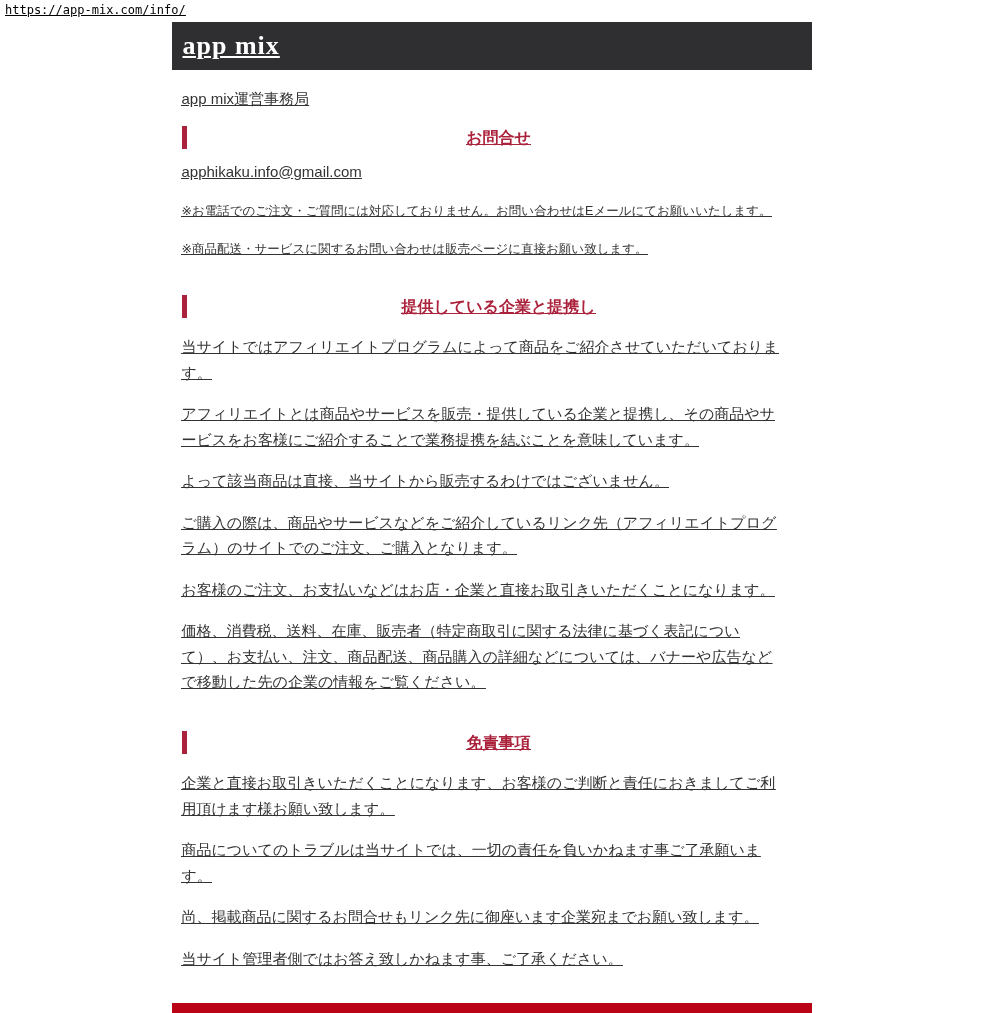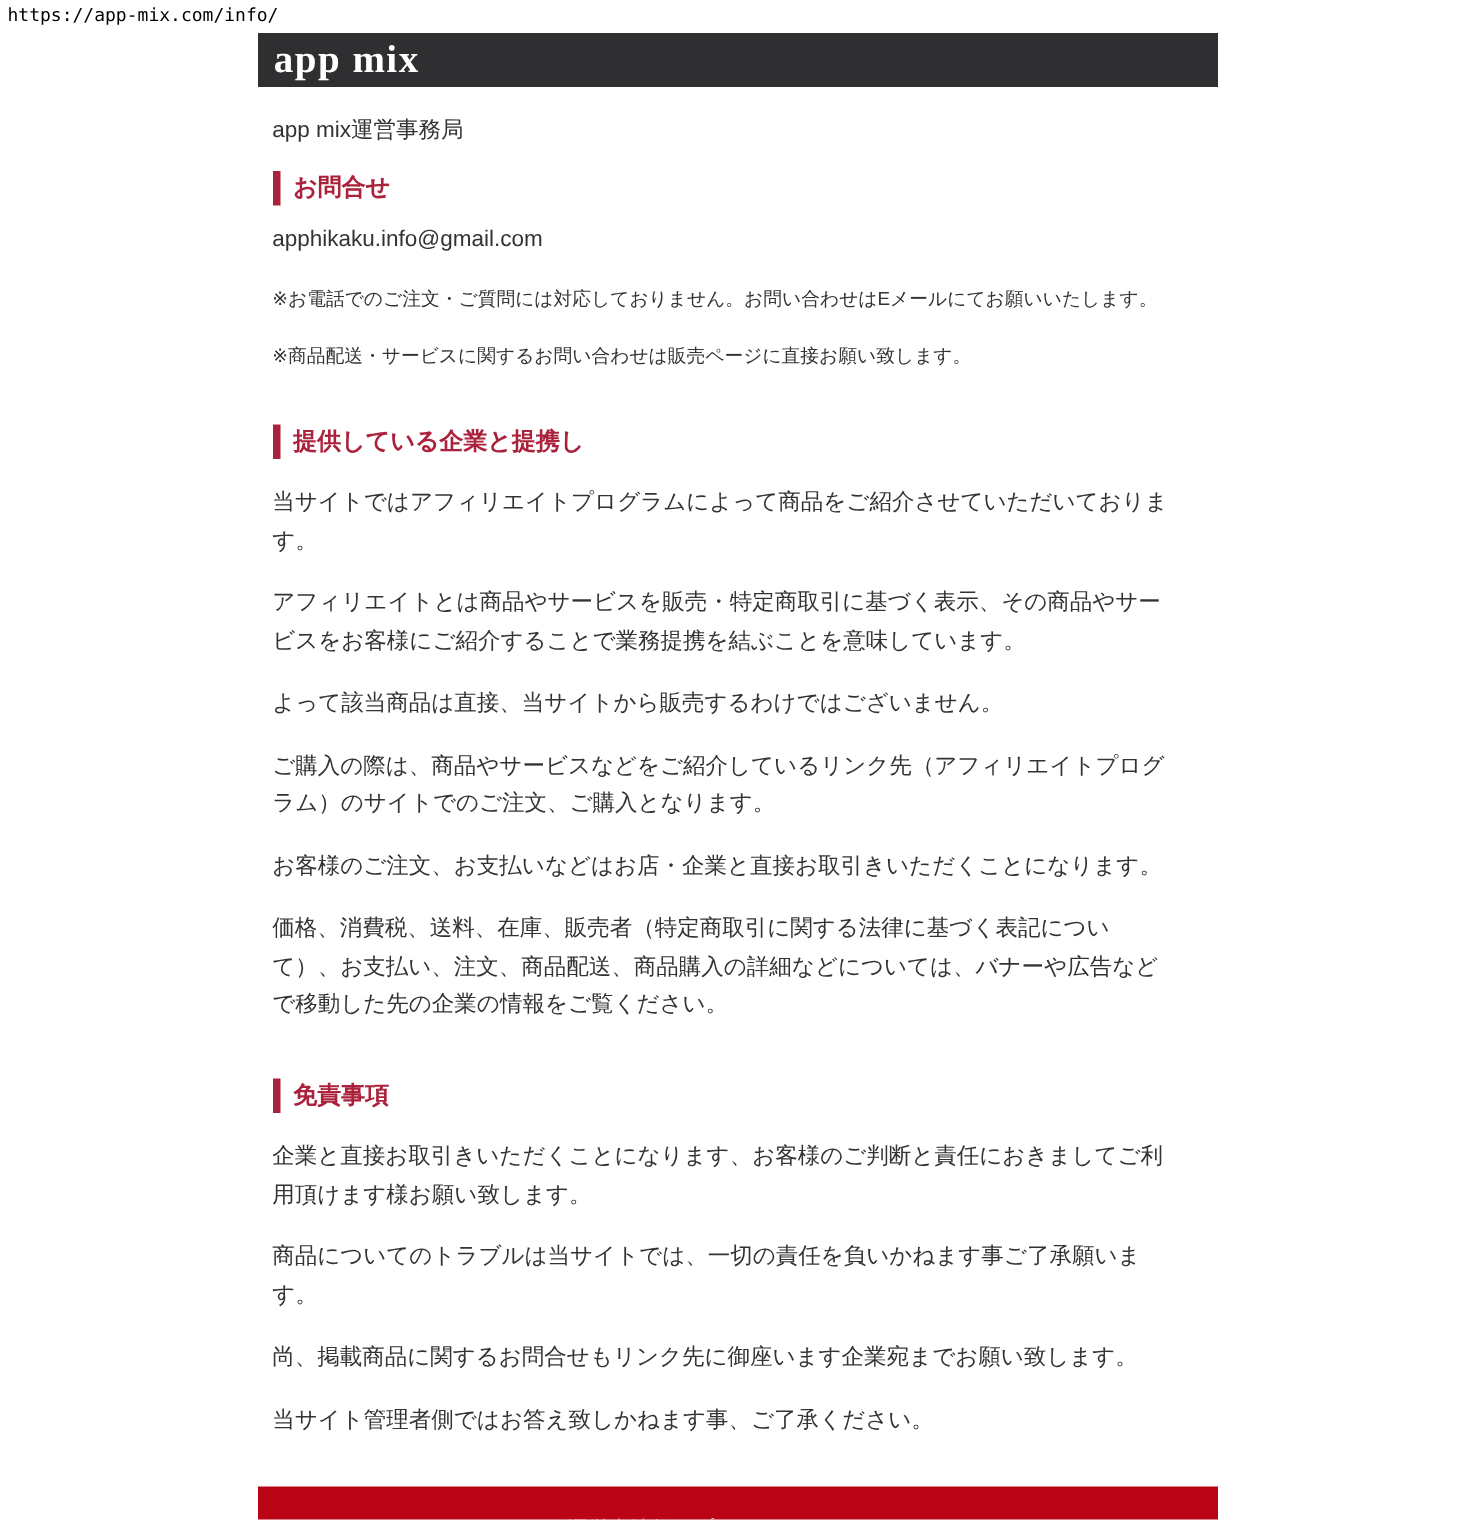--- a/index.html
+++ b/index.html
@@ -1,15 +1,15 @@
 <!DOCTYPE html>
 <html><head>
 <meta charset="utf-8">
 <style>
-  * { box-sizing: border-box; }
+  * { box-sizing: border-box; text-decoration: underline; }
   html, body { margin: 0; padding: 0; }
   body {
     width: 983px;
     height: 1013px;
     background: #ffffff;
     font-family: "Liberation Sans", "DejaVu Sans", sans-serif;
     color: #333333;
     overflow: hidden;
   }
   .url-bar {
@@ -18,21 +18,21 @@
     font-family: "DejaVu Sans Mono", monospace;
     font-size: 12px;
     color: #000000;
     white-space: nowrap;
   }
   .page {
     width: 640px;
     margin: 0 auto;
   }
   .site-header {
-    height: 36px;
+    height: 48px;
     background: #2f2f32;
     display: flex;
     align-items: center;
     padding-left: 11px;
   }
   .site-title {
     font-family: "Liberation Serif", "DejaVu Serif", serif;
     font-weight: bold;
     font-size: 26px;
     color: #ffffff;
@@ -47,20 +47,21 @@
     margin: 21px 0 0 0;
   }
   h2.section-heading {
     font-size: 16px;
     font-weight: bold;
     color: #ab223c;
     border-left: 5px solid #ab223c;
     padding: 2px 0 2px 9px;
     line-height: 1.2;
     margin: 14px 0 0 0;
+    text-align: center;
   }
   h2.spaced {
     margin-top: 36px;
   }
   .content p { margin: 16px 18px 0 0; }
   p.email { margin-top: 10px; }
   p.note {
     font-size: 12.5px;
     line-height: 1.6;
     margin-top: 17px;
@@ -97,21 +98,21 @@
 
     <p class="org-name">app mix運営事務局</p>
 
     <h2 class="section-heading">お問合せ</h2>
     <p class="email">apphikaku.info@gmail.com</p>
     <p class="note">※お電話でのご注文・ご質問には対応しておりません。お問い合わせはEメールにてお願いいたします。</p>
     <p class="note">※商品配送・サービスに関するお問い合わせは販売ページに直接お願い致します。</p>
 
     <h2 class="section-heading spaced">提供している企業と提携し</h2>
     <p>当サイトではアフィリエイトプログラムによって商品をご紹介させていただいております。</p>
-    <p>アフィリエイトとは商品やサービスを販売・特定商取引に基づく表示、その商品やサービスをお客様にご紹介することで業務提携を結ぶことを意味しています。</p>
+    <p>アフィリエイトとは商品やサービスを販売・提供している企業と提携し、その商品やサービスをお客様にご紹介することで業務提携を結ぶことを意味しています。</p>
     <p>よって該当商品は直接、当サイトから販売するわけではございません。</p>
     <p>ご購入の際は、商品やサービスなどをご紹介しているリンク先（アフィリエイトプログラム）のサイトでのご注文、ご購入となります。</p>
     <p>お客様のご注文、お支払いなどはお店・企業と直接お取引きいただくことになります。</p>
     <p>価格、消費税、送料、在庫、販売者（特定商取引に関する法律に基づく表記について）、お支払い、注文、商品配送、商品購入の詳細などについては、バナーや広告などで移動した先の企業の情報をご覧ください。</p>
 
     <h2 class="section-heading spaced">免責事項</h2>
     <p>企業と直接お取引きいただくことになります、お客様のご判断と責任におきましてご利用頂けます様お願い致します。</p>
     <p>商品についてのトラブルは当サイトでは、一切の責任を負いかねます事ご了承願います。</p>
     <p>尚、掲載商品に関するお問合せもリンク先に御座います企業宛までお願い致します。</p>
     <p>当サイト管理者側ではお答え致しかねます事、ご了承ください。</p>

